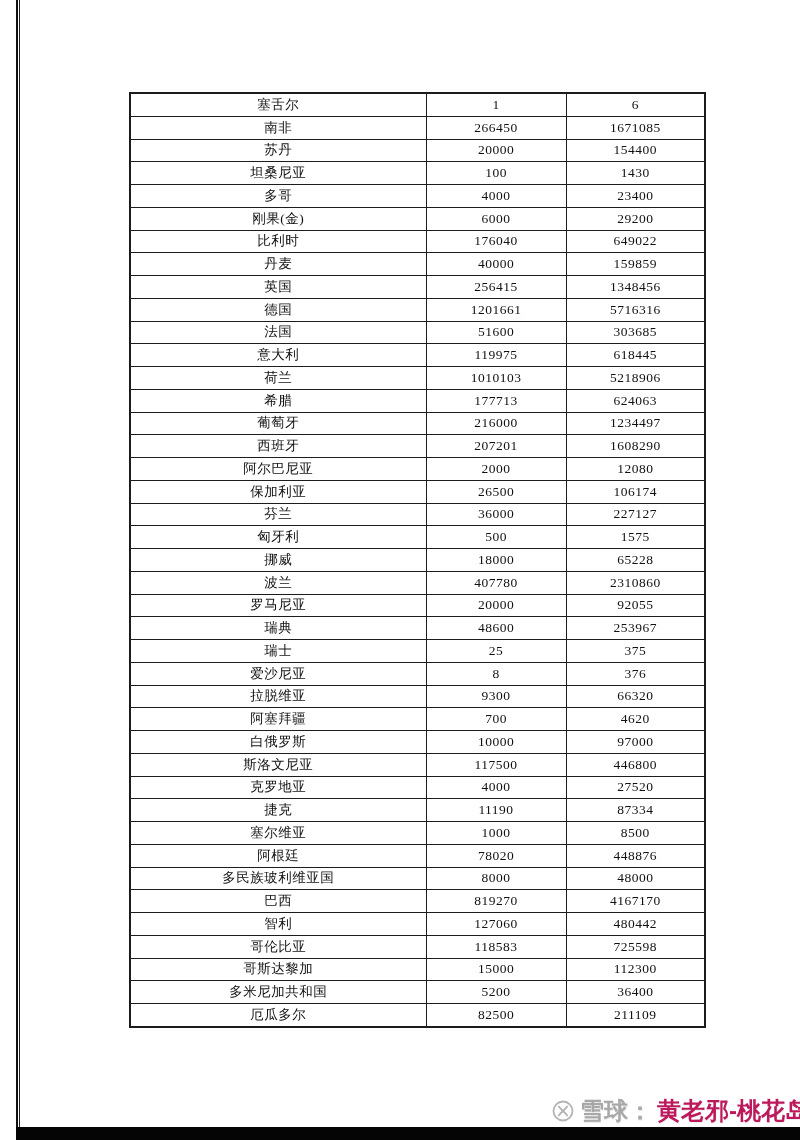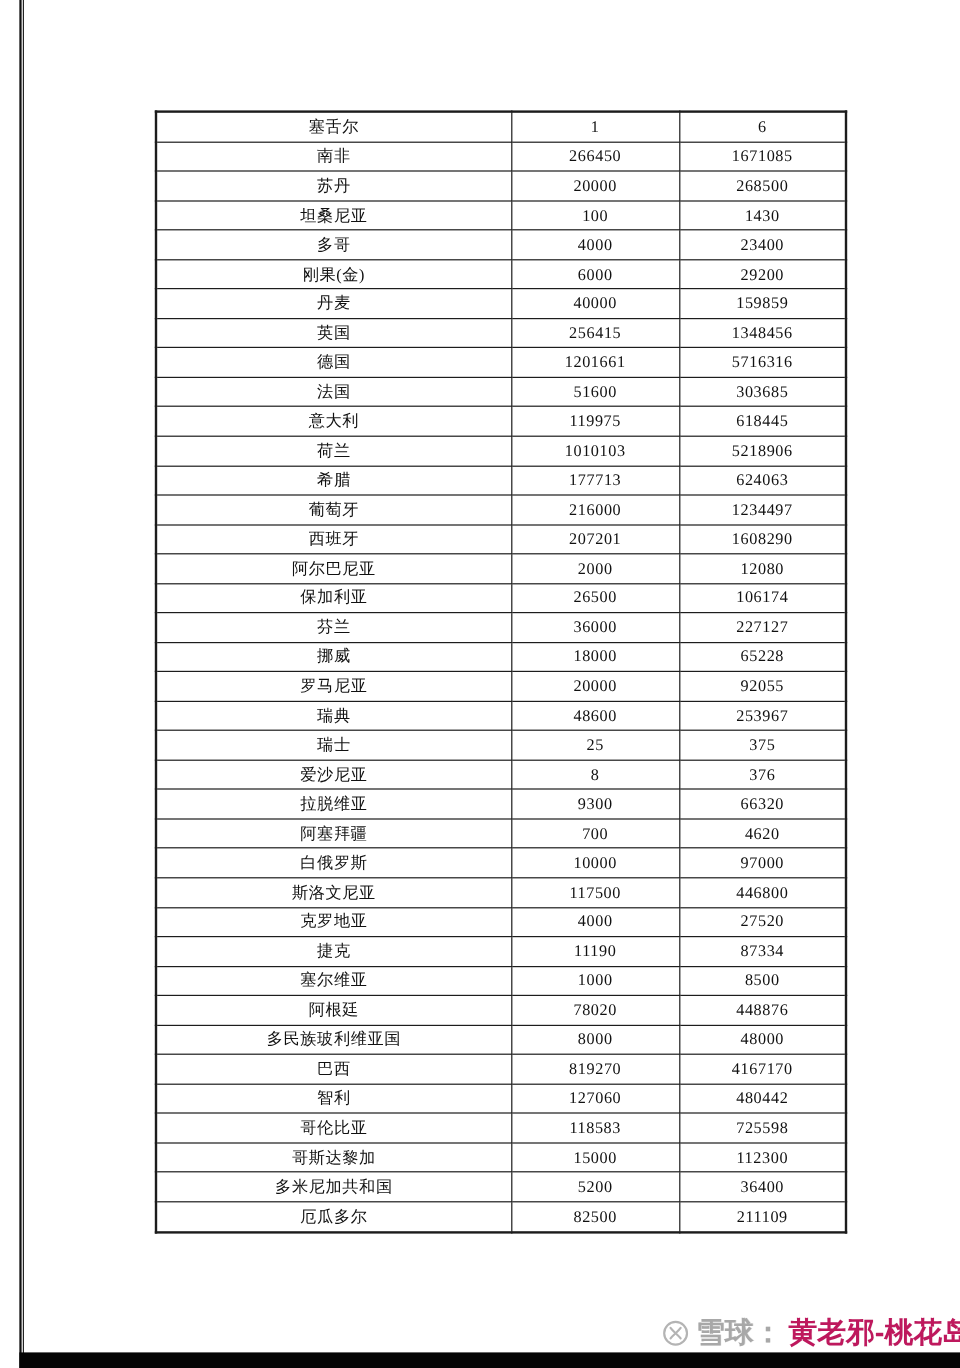--- a/index.html
+++ b/index.html
@@ -104,38 +104,43 @@
           <td>6</td>
         </tr>
         <tr>
           <td>南非</td>
           <td>266450</td>
           <td>1671085</td>
         </tr>
         <tr>
           <td>苏丹</td>
           <td>20000</td>
-          <td>268500</td>
+          <td>154400</td>
         </tr>
         <tr>
           <td>坦桑尼亚</td>
           <td>100</td>
           <td>1430</td>
         </tr>
         <tr>
           <td>多哥</td>
           <td>4000</td>
           <td>23400</td>
         </tr>
         <tr>
           <td>刚果(金)</td>
           <td>6000</td>
           <td>29200</td>
         </tr>
         <tr>
+          <td>比利时</td>
+          <td>176040</td>
+          <td>649022</td>
+        </tr>
+        <tr>
           <td>丹麦</td>
           <td>40000</td>
           <td>159859</td>
         </tr>
         <tr>
           <td>英国</td>
           <td>256415</td>
           <td>1348456</td>
         </tr>
         <tr>
@@ -182,23 +187,33 @@
           <td>保加利亚</td>
           <td>26500</td>
           <td>106174</td>
         </tr>
         <tr>
           <td>芬兰</td>
           <td>36000</td>
           <td>227127</td>
         </tr>
         <tr>
+          <td>匈牙利</td>
+          <td>500</td>
+          <td>1575</td>
+        </tr>
+        <tr>
           <td>挪威</td>
           <td>18000</td>
           <td>65228</td>
+        </tr>
+        <tr>
+          <td>波兰</td>
+          <td>407780</td>
+          <td>2310860</td>
         </tr>
         <tr>
           <td>罗马尼亚</td>
           <td>20000</td>
           <td>92055</td>
         </tr>
         <tr>
           <td>瑞典</td>
           <td>48600</td>
           <td>253967</td>

